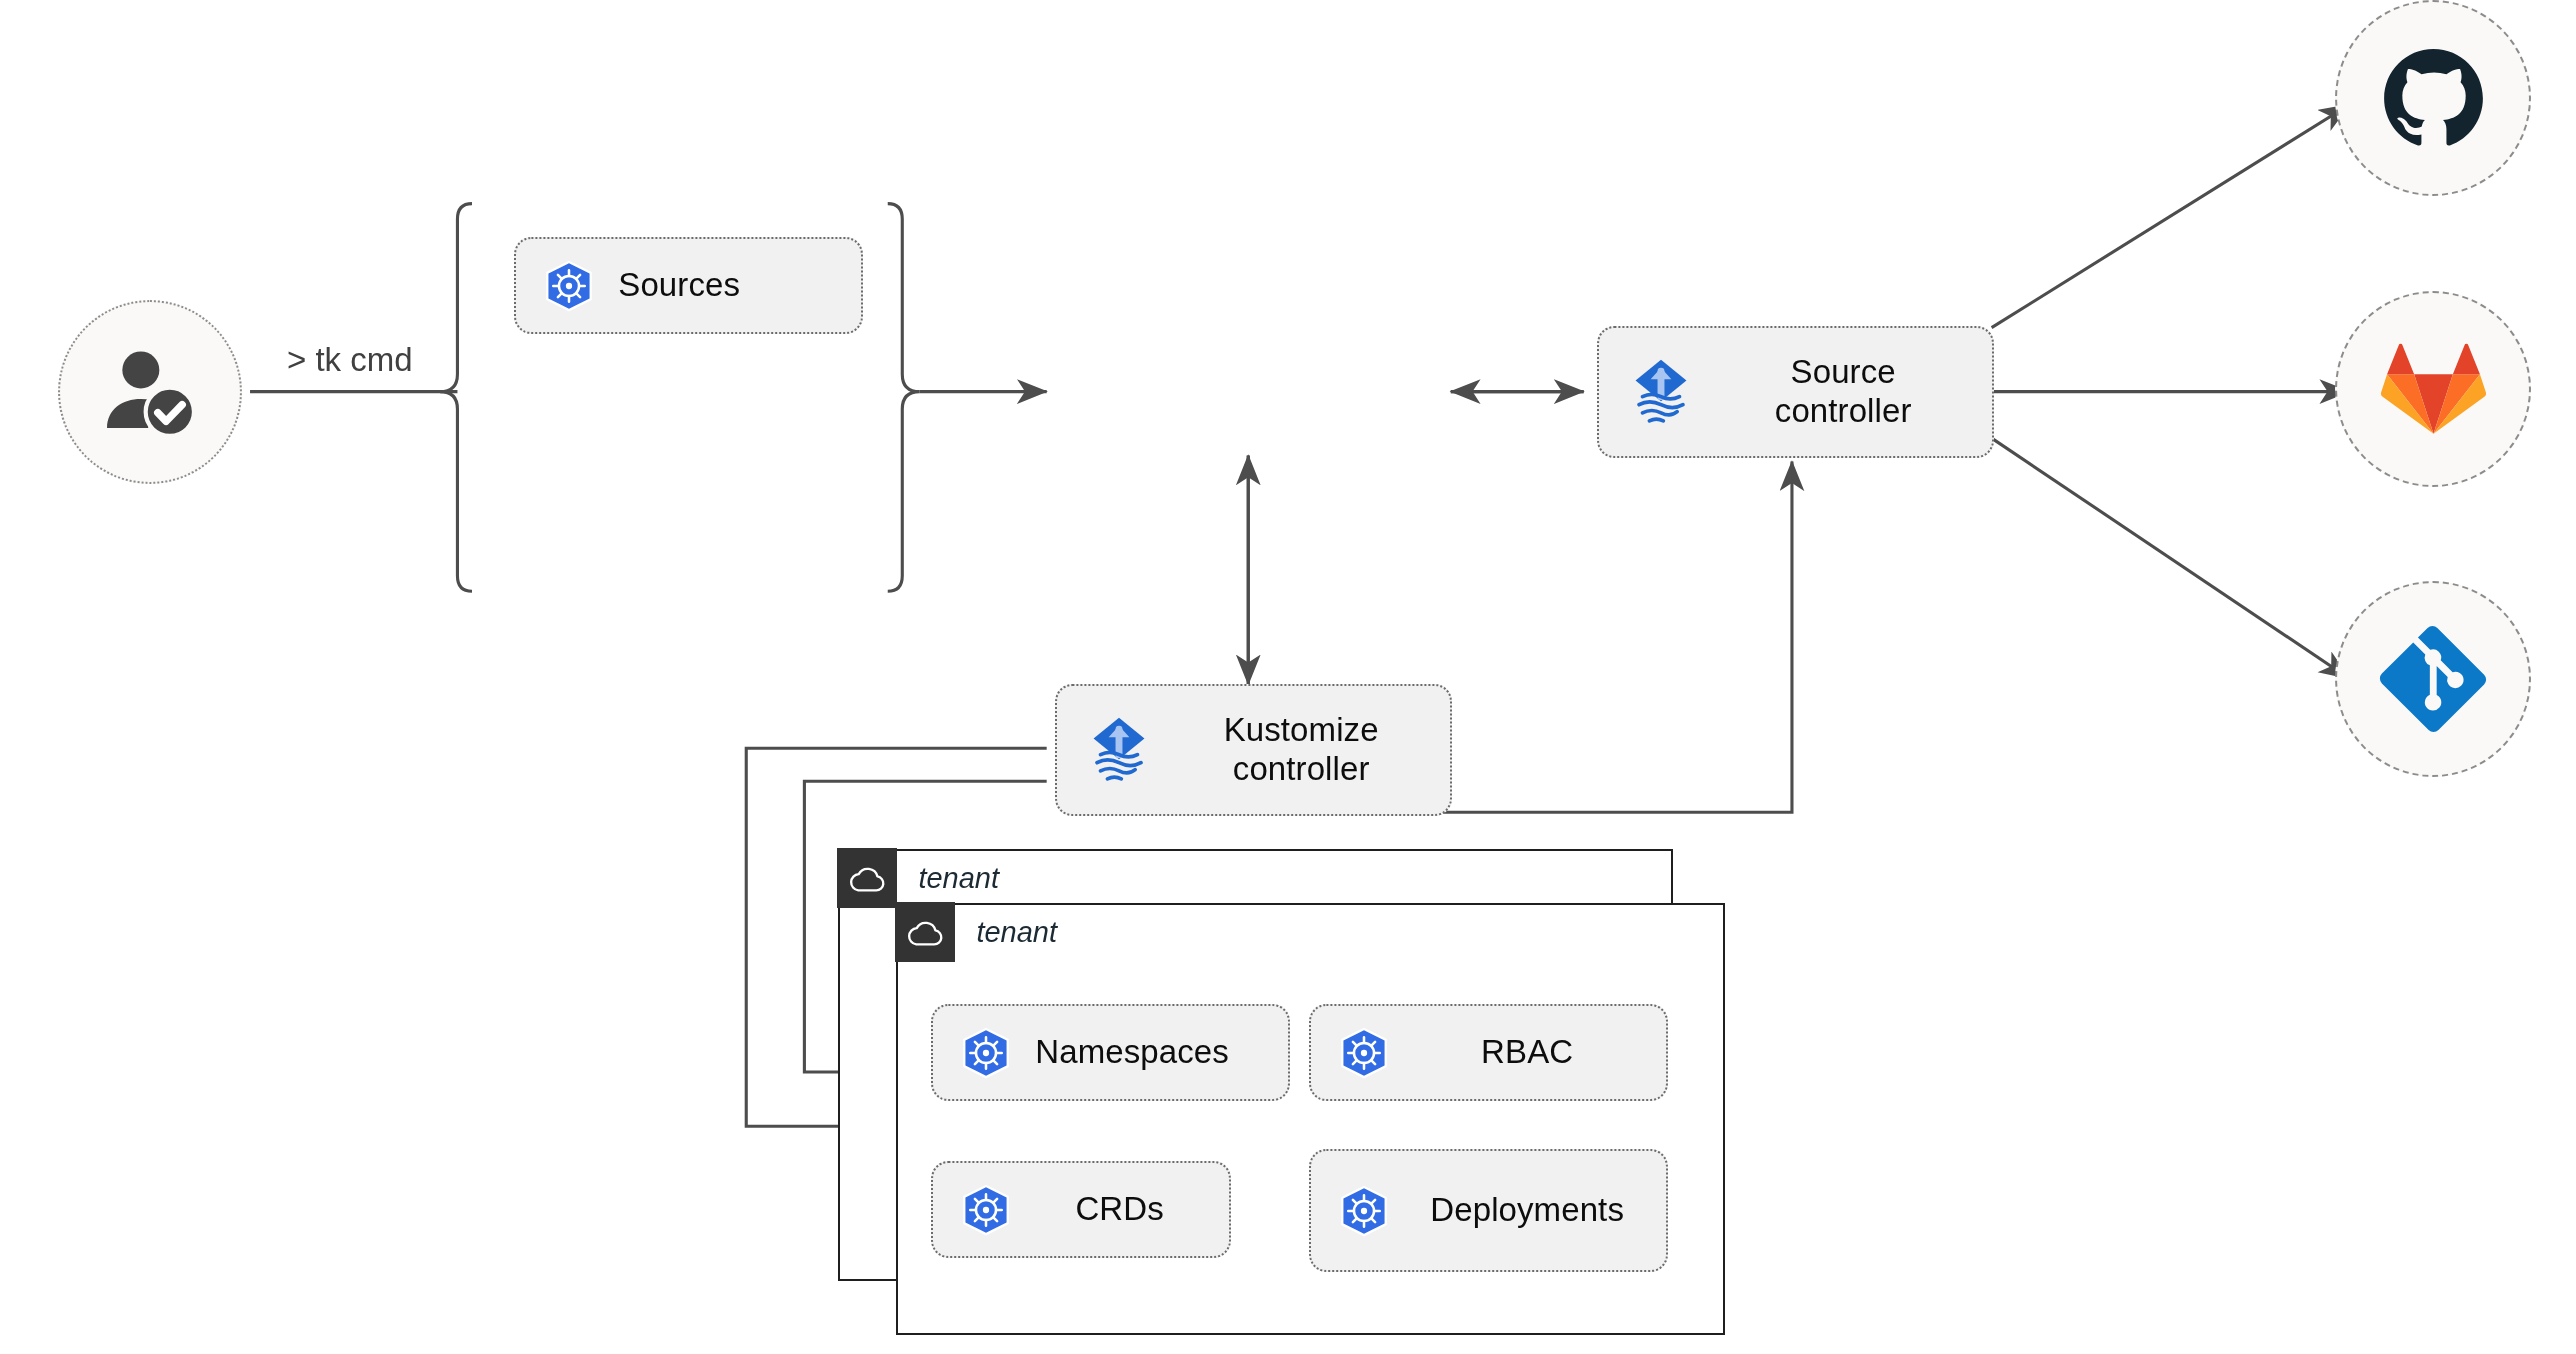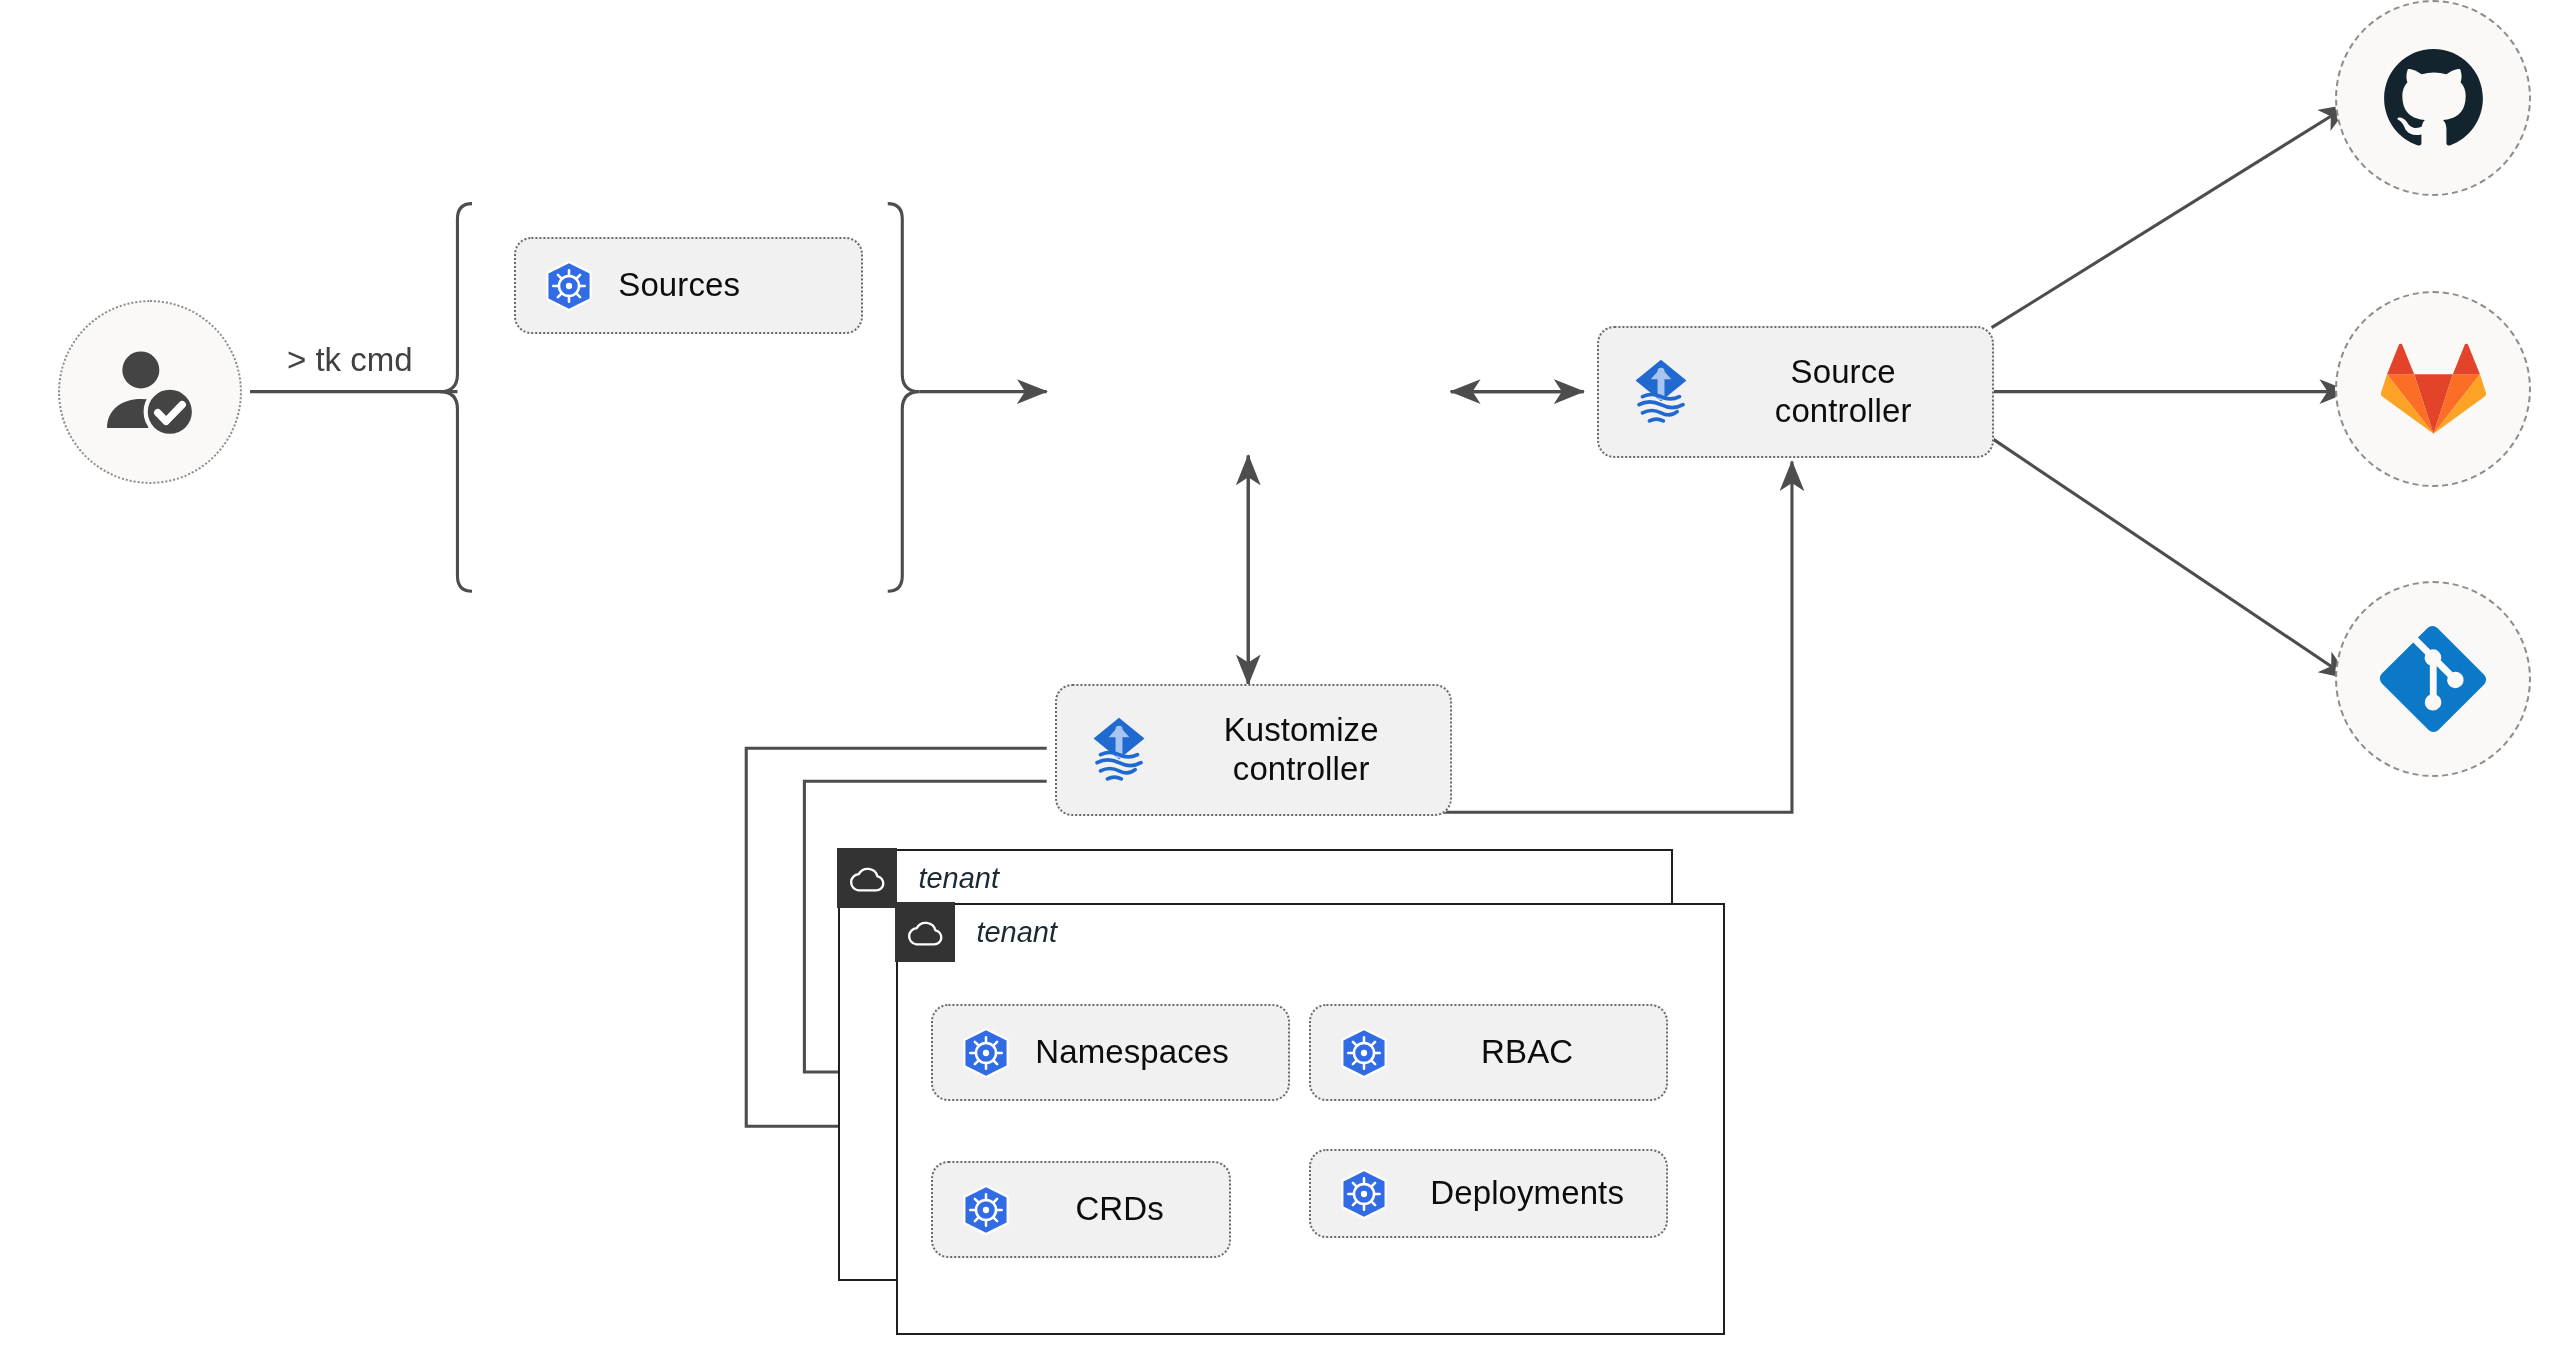--- a/index.html
+++ b/index.html
@@ -257,21 +257,21 @@
         <path d="M32 6 55.5 17.6v28.8L32 58 8.5 46.4V17.6Z" fill="#326CE5"></path>
         <g fill="none" stroke="#ffffff" stroke-width="2.9" stroke-linecap="round">
           <circle cx="32" cy="32" r="11.5"></circle>
           <path d="M32 20.5V14M32 43.5V50M20.5 32H14M43.5 32H50M23.9 23.9 19.3 19.3M40.1 40.1l4.6 4.6M40.1 23.9l4.6-4.6M23.9 40.1l-4.6 4.6"></path>
         </g>
         <circle cx="32" cy="32" r="3.6" fill="#ffffff"></circle>
       </svg>
       <span class="label">CRDs</span>
     </div>
 
-    <div class="node center" style="left:411px;top:244px;width:359px;height:89px;">
+    <div class="node center" style="left:411px;top:244px;width:359px;height:123px;">
       <svg class="ico" width="56" height="56" viewBox="0 0 64 64">
         <path d="M32 3 58 16v32L32 61 6 48V16Z" fill="#ffffff"></path>
         <path d="M32 6 55.5 17.6v28.8L32 58 8.5 46.4V17.6Z" fill="#326CE5"></path>
         <g fill="none" stroke="#ffffff" stroke-width="2.9" stroke-linecap="round">
           <circle cx="32" cy="32" r="11.5"></circle>
           <path d="M32 20.5V14M32 43.5V50M20.5 32H14M43.5 32H50M23.9 23.9 19.3 19.3M40.1 40.1l4.6 4.6M40.1 23.9l4.6-4.6M23.9 40.1l-4.6 4.6"></path>
         </g>
         <circle cx="32" cy="32" r="3.6" fill="#ffffff"></circle>
       </svg>
       <span class="label">Deployments</span>

